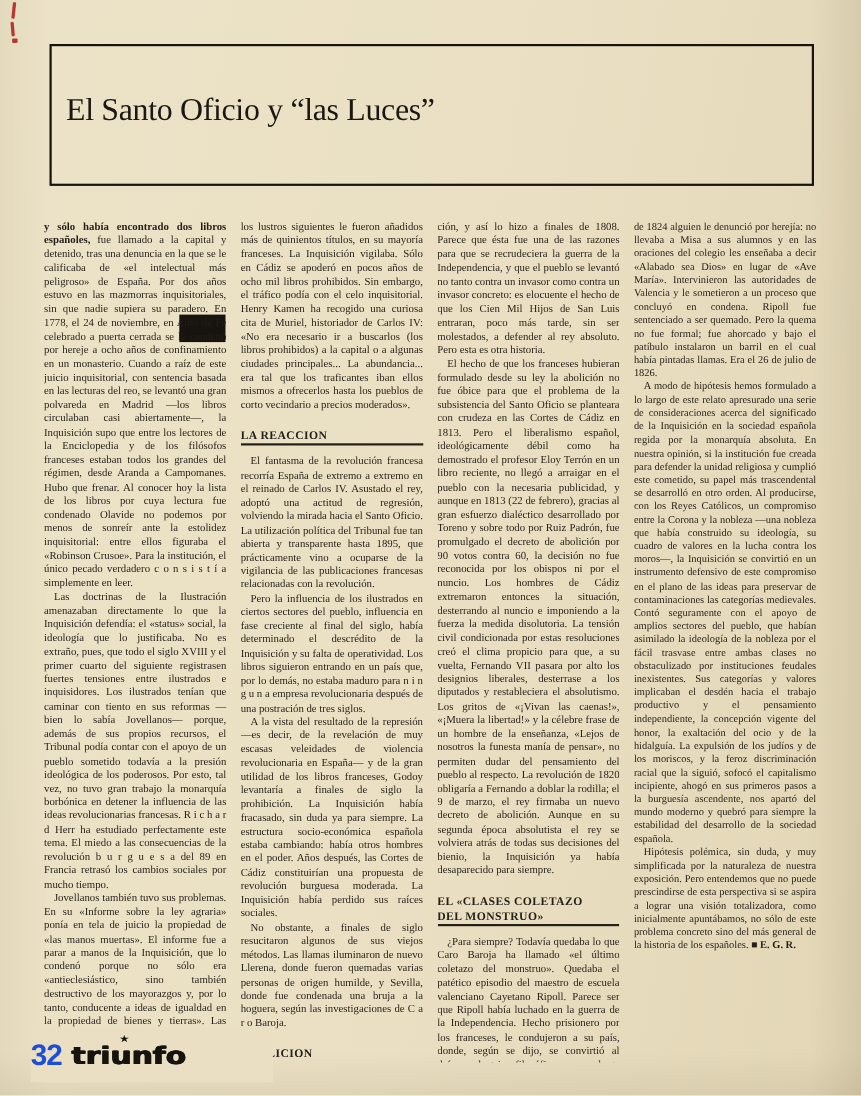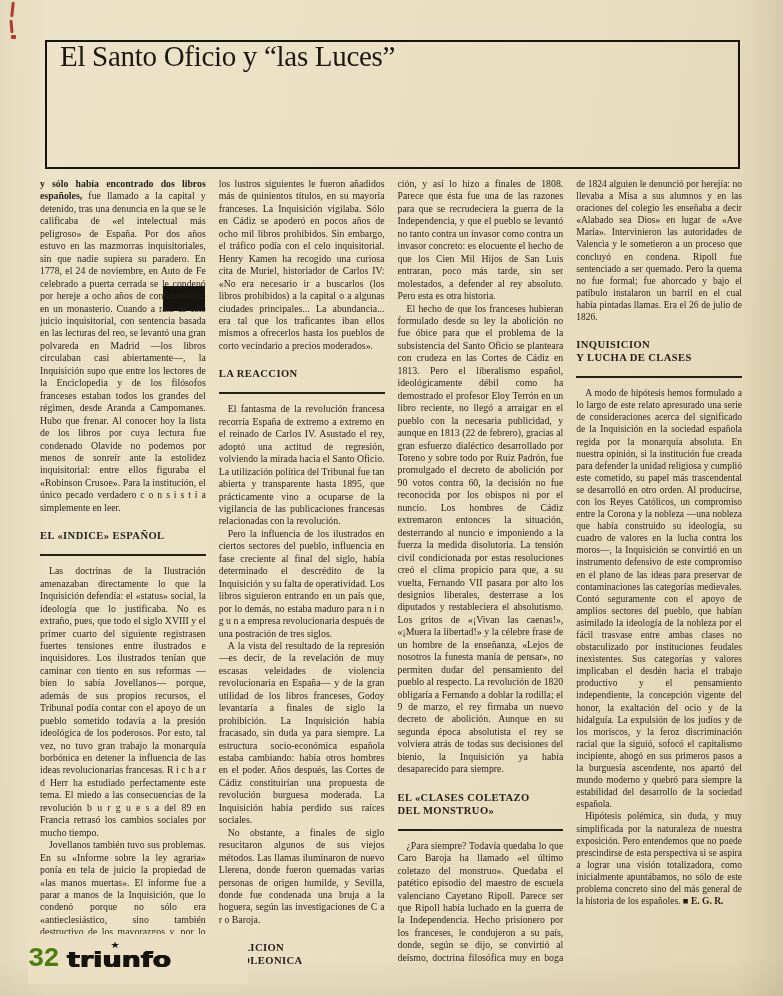--- a/index.html
+++ b/index.html
@@ -8,51 +8,51 @@
     background:linear-gradient(100deg,#ece3c8 0%,#eadfc2 55%,#e2d6b6 100%);
     font-family:"Liberation Serif",serif;color:#241f18;
   }
   
   .edge-shade{position:absolute;inset:0;pointer-events:none;
     background:linear-gradient(to right,rgba(120,100,60,.07),rgba(0,0,0,0) 6%,rgba(0,0,0,0) 94%,rgba(90,70,40,.10)),
                linear-gradient(to bottom,rgba(0,0,0,0) 96%,rgba(90,70,40,.08));}
   .title-frame{
     position:absolute;left:45px;top:40px;width:695px;height:129px;
     border:2px solid #17130e;box-sizing:border-box;
-    display:flex;align-items:flex-start;
+    display:flex;align-items:center;
   }
   .page-title{
     font-size:29px;letter-spacing:-.3px;line-height:1;
     padding:0 0 9px 13px;color:#1c1712;font-weight:400;
   }
   .red-marks{position:absolute;left:7px;top:2px;width:12px;height:42px;}
   .red-marks i{display:block;background:#b5392e;border-radius:1px;}
   .red-marks .m1{width:3px;height:15px;margin-left:4px;transform:rotate(6deg);}
   .red-marks .m2{width:3px;height:13px;margin:3px 0 0 3px;transform:rotate(-5deg);}
   .red-marks .m3{width:5px;height:4px;margin:2px 0 0 4px;}
   .censor{position:absolute;left:163px;top:286px;width:42px;height:25px;background:#17130e;}
   .body-cols{
     position:absolute;left:40px;top:178px;width:702px;height:788px;
     display:flex;gap:13px;
   }
-  .col{flex:1 1 0;overflow:hidden;font-size:9.8px;line-height:12.45px;}
+  .col{flex:1 1 0;overflow:hidden;font-size:9.8px;line-height:12.45px;margin-top:23px;}
   .col p{margin:0;text-align:justify;hyphens:auto;-webkit-hyphens:auto;}
   .col p.ind{text-indent:9px;}
   .heading{
     font-weight:bold;font-size:10.6px;line-height:13px;letter-spacing:.4px;
     white-space:pre-line;border-bottom:2px solid #241f18;
-    padding-bottom:12px;margin:15px 0 9px 0;
+    padding-bottom:0;margin:15px 0 9px 0;
   }
   .col:nth-child(4){font-size:9.5px;line-height:12.1px;}
   strong{font-weight:bold;}
   .footer{
     position:absolute;left:28px;top:934px;width:220px;height:50px;
     background:#eadfc2;display:flex;align-items:center;gap:9px;
   }
-  .page-number{font-family:Liberation Mono, monospace;font-weight:bold;font-size:27px;color:#4d7c0f;letter-spacing:-1px;}
+  .page-number{font-family:Liberation Sans, sans-serif;font-weight:bold;font-size:27px;color:#1d4ed8;letter-spacing:-1px;}
   .logo{
     position:relative;font-family:"DejaVu Sans",sans-serif;font-weight:bold;font-size:25px;
     color:#17130e;letter-spacing:0;transform:scaleY(.88) scaleX(1.08);transform-origin:left center;
     text-shadow:.6px 0 #17130e,-.6px 0 #17130e,0 .4px #17130e;
   }
   .logo .star{position:absolute;left:40px;top:-7px;font-size:10px;text-shadow:none;letter-spacing:0;}
 </style>
 </head>
 <body>
 
@@ -66,21 +66,20 @@
 
 <div class="title-frame">
   <div class="page-title">El Santo Oficio y “las Luces”</div>
 </div>
 
 <div class="censor"></div>
 
 <div class="body-cols">
   <div class="col">
       <p class=""><strong>y sólo había encontrado dos libros españoles,</strong> fue llamado a la capital y detenido, tras una denuncia en la que se le calificaba de «el intelectual más peligroso» de España. Por dos años estuvo en las mazmorras inquisitoriales, sin que nadie supiera su paradero. En 1778, el 24 de noviembre, en Auto de Fe celebrado a puerta cerrada se le condenó por hereje a ocho años de confinamiento en un monasterio. Cuando a raíz de este juicio inquisitorial, con sentencia basada en las lecturas del reo, se levantó una gran polvareda en Madrid —los libros circulaban casi abiertamente—, la Inquisición supo que entre los lectores de la Enciclopedia y de los filósofos franceses estaban todos los grandes del régimen, desde Aranda a Campomanes. Hubo que frenar. Al conocer hoy la lista de los libros por cuya lectura fue condenado Olavide no podemos por menos de sonreír ante la estolidez inquisitorial: entre ellos figuraba el «Robinson Crusoe». Para la institución, el único pecado verdadero c o n s i s t í a simplemente en leer.</p>
-      <div class="heading">EL «INDICE» ESPAÑOL</div>
       <p class="ind">Las doctrinas de la Ilustración amenazaban directamente lo que la Inquisición defendía: el «status» social, la ideología que lo justificaba. No es extraño, pues, que todo el siglo XVIII y el primer cuarto del siguiente registrasen fuertes tensiones entre ilustrados e inquisidores. Los ilustrados tenían que caminar con tiento en sus reformas —bien lo sabía Jovellanos— porque, además de sus propios recursos, el Tribunal podía contar con el apoyo de un pueblo sometido todavía a la presión ideológica de los poderosos. Por esto, tal vez, no tuvo gran trabajo la monarquía borbónica en detener la influencia de las ideas revolucionarias francesas. R i c h a r d Herr ha estudiado perfectamente este tema. El miedo a las consecuencias de la revolución b u r g u e s a del 89 en Francia retrasó los cambios sociales por mucho tiempo.</p>
       <p class="ind">Jovellanos también tuvo sus problemas. En su «Informe sobre la ley agraria» ponía en tela de juicio la propiedad de «las manos muertas». El informe fue a parar a manos de la Inquisición, que lo condenó porque no sólo era «antieclesiástico, sino también destructivo de los mayorazgos y, por lo tanto, conducente a ideas de igualdad en la propiedad de bienes y tierras». Las propias palabras inquisitoriales hacen obvia nuestra insistencia en la definición social, ideológica y política de la institución.</p>
     </div>
   <div class="col">
       <p class="">los lustros siguientes le fueron añadidos más de quinientos títulos, en su mayoría franceses. La Inquisición vigilaba. Sólo en Cádiz se apoderó en pocos años de ocho mil libros prohibidos. Sin embargo, el tráfico podía con el celo inquisitorial. Henry Kamen ha recogido una curiosa cita de Muriel, historiador de Carlos IV: «No era necesario ir a buscarlos (los libros prohibidos) a la capital o a algunas ciudades principales... La abundancia... era tal que los traficantes iban ellos mismos a ofrecerlos hasta los pueblos de corto vecindario a precios moderados».</p>
       <div class="heading">LA REACCION</div>
       <p class="ind">El fantasma de la revolución francesa recorría España de extremo a extremo en el reinado de Carlos IV. Asustado el rey, adoptó una actitud de regresión, volviendo la mirada hacia el Santo Oficio. La utilización política del Tribunal fue tan abierta y transparente hasta 1895, que prácticamente vino a ocuparse de la vigilancia de las publicaciones francesas relacionadas con la revolución.</p>
       <p class="ind">Pero la influencia de los ilustrados en ciertos sectores del pueblo, influencia en fase creciente al final del siglo, había determinado el descrédito de la Inquisición y su falta de operatividad. Los libros siguieron entrando en un país que, por lo demás, no estaba maduro para n i n g u n a empresa revolucionaria después de una postración de tres siglos.</p>
       <p class="ind">A la vista del resultado de la represión —es decir, de la revelación de muy escasas veleidades de violencia revolucionaria en España— y de la gran utilidad de los libros franceses, Godoy levantaría a finales de siglo la prohibición. La Inquisición había fracasado, sin duda ya para siempre. La estructura socio-económica española estaba cambiando: había otros hombres en el poder. Años después, las Cortes de Cádiz constituirían una propuesta de revolución burguesa moderada. La Inquisición había perdido sus raíces sociales.</p>
       <p class="ind">No obstante, a finales de siglo resucitaron algunos de sus viejos métodos. Las llamas iluminaron de nuevo Llerena, donde fueron quemadas varias personas de origen humilde, y Sevilla, donde fue condenada una bruja a la hoguera, según las investigaciones de C a r o Baroja.</p>
@@ -89,22 +88,20 @@
     </div>
   <div class="col">
       <p class="">ción, y así lo hizo a finales de 1808. Parece que ésta fue una de las razones para que se recrudeciera la guerra de la Independencia, y que el pueblo se levantó no tanto contra un invasor como contra un invasor concreto: es elocuente el hecho de que los Cien Mil Hijos de San Luis entraran, poco más tarde, sin ser molestados, a defender al rey absoluto. Pero esta es otra historia.</p>
       <p class="ind">El hecho de que los franceses hubieran formulado desde su ley la abolición no fue óbice para que el problema de la subsistencia del Santo Oficio se planteara con crudeza en las Cortes de Cádiz en 1813. Pero el liberalismo español, ideológicamente débil como ha demostrado el profesor Eloy Terrón en un libro reciente, no llegó a arraigar en el pueblo con la necesaria publicidad, y aunque en 1813 (22 de febrero), gracias al gran esfuerzo dialéctico desarrollado por Toreno y sobre todo por Ruiz Padrón, fue promulgado el decreto de abolición por 90 votos contra 60, la decisión no fue reconocida por los obispos ni por el nuncio. Los hombres de Cádiz extremaron entonces la situación, desterrando al nuncio e imponiendo a la fuerza la medida disolutoria. La tensión civil condicionada por estas resoluciones creó el clima propicio para que, a su vuelta, Fernando VII pasara por alto los designios liberales, desterrase a los diputados y restableciera el absolutismo. Los gritos de «¡Vivan las caenas!», «¡Muera la libertad!» y la célebre frase de un hombre de la enseñanza, «Lejos de nosotros la funesta manía de pensar», no permiten dudar del pensamiento del pueblo al respecto. La revolución de 1820 obligaría a Fernando a doblar la rodilla; el 9 de marzo, el rey firmaba un nuevo decreto de abolición. Aunque en su segunda época absolutista el rey se volviera atrás de todas sus decisiones del bienio, la Inquisición ya había desaparecido para siempre.</p>
       <div class="heading">EL «CLASES COLETAZO
 DEL MONSTRUO»</div>
       <p class="ind">¿Para siempre? Todavía quedaba lo que Caro Baroja ha llamado «el último coletazo del monstruo». Quedaba el patético episodio del maestro de escuela valenciano Cayetano Ripoll. Parece ser que Ripoll había luchado en la guerra de la Independencia. Hecho prisionero por los franceses, le condujeron a su país, donde, según se dijo, se convirtió al deísmo, doctrina filosófica muy en boga entonces.</p>
     </div>
   <div class="col">
       <p class="">de 1824 alguien le denunció por herejía: no llevaba a Misa a sus alumnos y en las oraciones del colegio les enseñaba a decir «Alabado sea Dios» en lugar de «Ave María». Intervinieron las autoridades de Valencia y le sometieron a un proceso que concluyó en condena. Ripoll fue sentenciado a ser quemado. Pero la quema no fue formal; fue ahorcado y bajo el patíbulo instalaron un barril en el cual había pintadas llamas. Era el 26 de julio de 1826.</p>
-      <div class="heading">INQUISICION
-Y LUCHA DE CLASES</div>
       <p class="ind">A modo de hipótesis hemos formulado a lo largo de este relato apresurado una serie de consideraciones acerca del significado de la Inquisición en la sociedad española regida por la monarquía absoluta. En nuestra opinión, si la institución fue creada para defender la unidad religiosa y cumplió este cometido, su papel más trascendental se desarrolló en otro orden. Al producirse, con los Reyes Católicos, un compromiso entre la Corona y la nobleza —una nobleza que había construido su ideología, su cuadro de valores en la lucha contra los moros—, la Inquisición se convirtió en un instrumento defensivo de este compromiso en el plano de las ideas para preservar de contaminaciones las categorías medievales. Contó seguramente con el apoyo de amplios sectores del pueblo, que habían asimilado la ideología de la nobleza por el fácil trasvase entre ambas clases no obstaculizado por instituciones feudales inexistentes. Sus categorías y valores implicaban el desdén hacia el trabajo productivo y el pensamiento independiente, la concepción vigente del honor, la exaltación del ocio y de la hidalguía. La expulsión de los judíos y de los moriscos, y la feroz discriminación racial que la siguió, sofocó el capitalismo incipiente, ahogó en sus primeros pasos a la burguesía ascendente, nos apartó del mundo moderno y quebró para siempre la estabilidad del desarrollo de la sociedad española.</p>
       <p class="ind">Hipótesis polémica, sin duda, y muy simplificada por la naturaleza de nuestra exposición. Pero entendemos que no puede prescindirse de esta perspectiva si se aspira a lograr una visión totalizadora, como inicialmente apuntábamos, no sólo de este problema concreto sino del más general de la historia de los españoles.<strong> ■ E. G. R.</strong></p>
     </div>
 </div>
 
 <div class="footer">
   <span class="page-number">32</span>
   <span class="logo"><span>triunfo</span><span class="star">★</span></span>
 </div>
 

